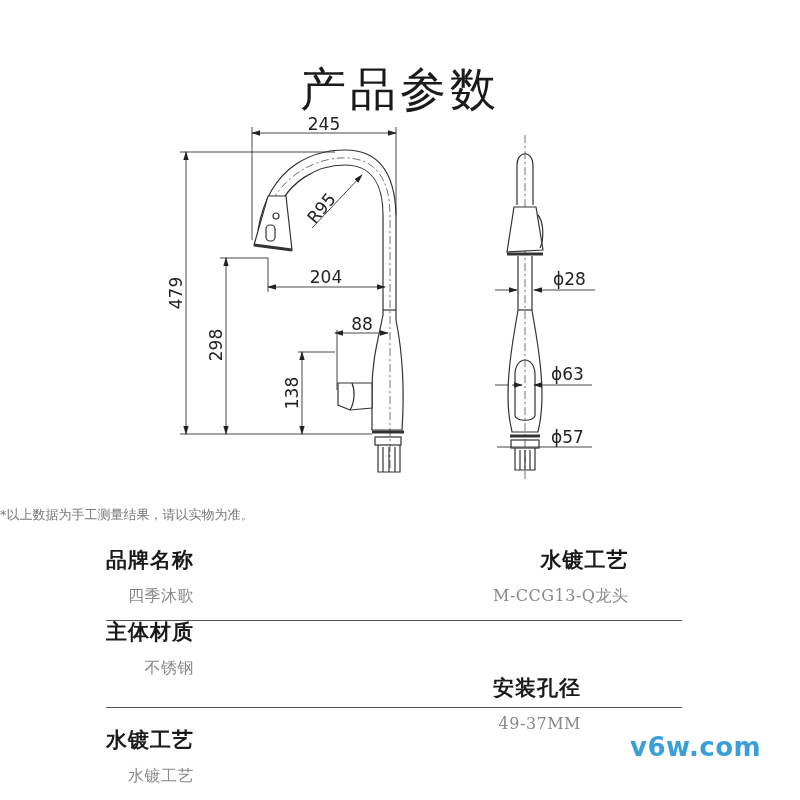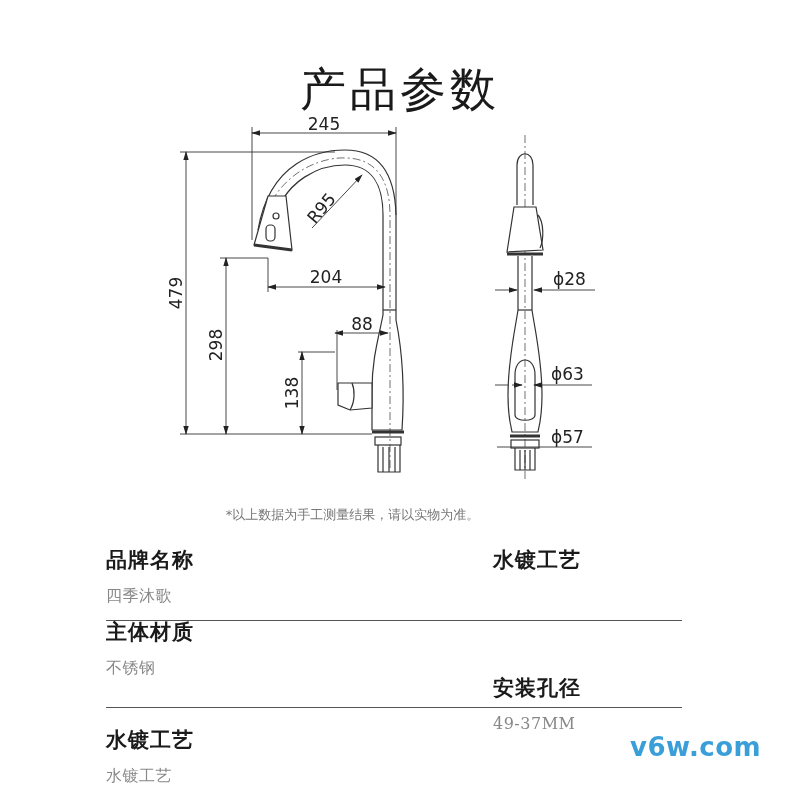--- a/index.html
+++ b/index.html
@@ -2,25 +2,25 @@
 <html><head>
 <meta charset="utf-8">
 <style>
   html, body { margin: 0; padding: 0; background: #ffffff; }
   body { width: 800px; height: 800px; position: relative; overflow: hidden;
          font-family: "DejaVu Serif", "Liberation Serif", serif; color: #222; }
   .title { position: absolute; left: 0; top: 28px; width: 800px; text-align: center;
            font-size: 46px; letter-spacing: 4px; color: #1a1a1a; font-weight: normal; }
   svg.drawing { position: absolute; left: 0; top: 0; }
   .dim { font-family: "DejaVu Sans", "Liberation Sans", sans-serif; font-size: 17px; fill: #222; }
-  .note { position: absolute; left: 0; top: 506px; width: 705px; text-align: center;
+  .note { position: absolute; left: 0; top: 506px; width: 705px; 
           font-family: "DejaVu Sans", "Liberation Sans", sans-serif; font-size: 13px; color: #777; }
   .spec { position: absolute; }
   .spec .label { font-size: 21px; color: #1a1a1a; font-weight: bold; letter-spacing: 1px; text-align: right; }
-  .spec .value { font-size: 16px; color: #888; margin-top: 12px; letter-spacing: 0.5px; }
+  .spec .value { font-size: 16px; color: #888; margin-top: 12px; letter-spacing: 0.5px; text-align: right; }
   .divider { position: absolute; left: 106px; width: 576px; height: 1px; background: #555; }
   .watermark { position: absolute; left: 630px; top: 732px; font-family: "DejaVu Sans", "Liberation Sans", sans-serif;
                font-size: 26px; font-weight: bold; color: #3a9fd8; letter-spacing: 0.5px; }
 </style>
 </head>
 <body>
 
 <h1 class="title">产品参数</h1>
 
 <svg class="drawing" width="800" height="500" viewBox="0 0 800 500">
@@ -113,20 +113,21 @@
 </svg>
 
 <div class="note">*以上数据为手工测量结果，请以实物为准。</div>
 
 <div class="spec" style="left:106px; top:546px;">
   <div class="label">品牌名称</div>
   <div class="value">四季沐歌</div>
 </div>
 <div class="spec" style="left:493px; top:546px;">
   <div class="label">水镀工艺</div>
+  <div class="value">M-CCG13-Q龙头</div>
 </div>
 <div class="divider" style="top:620px;"></div>
 
 <div class="spec" style="left:106px; top:618px;">
   <div class="label">主体材质</div>
   <div class="value">不锈钢</div>
 </div>
 <div class="spec" style="left:493px; top:634px;margin-top:40px;">
   <div class="label">安装孔径</div>
   <div class="value">49-37MM</div>

